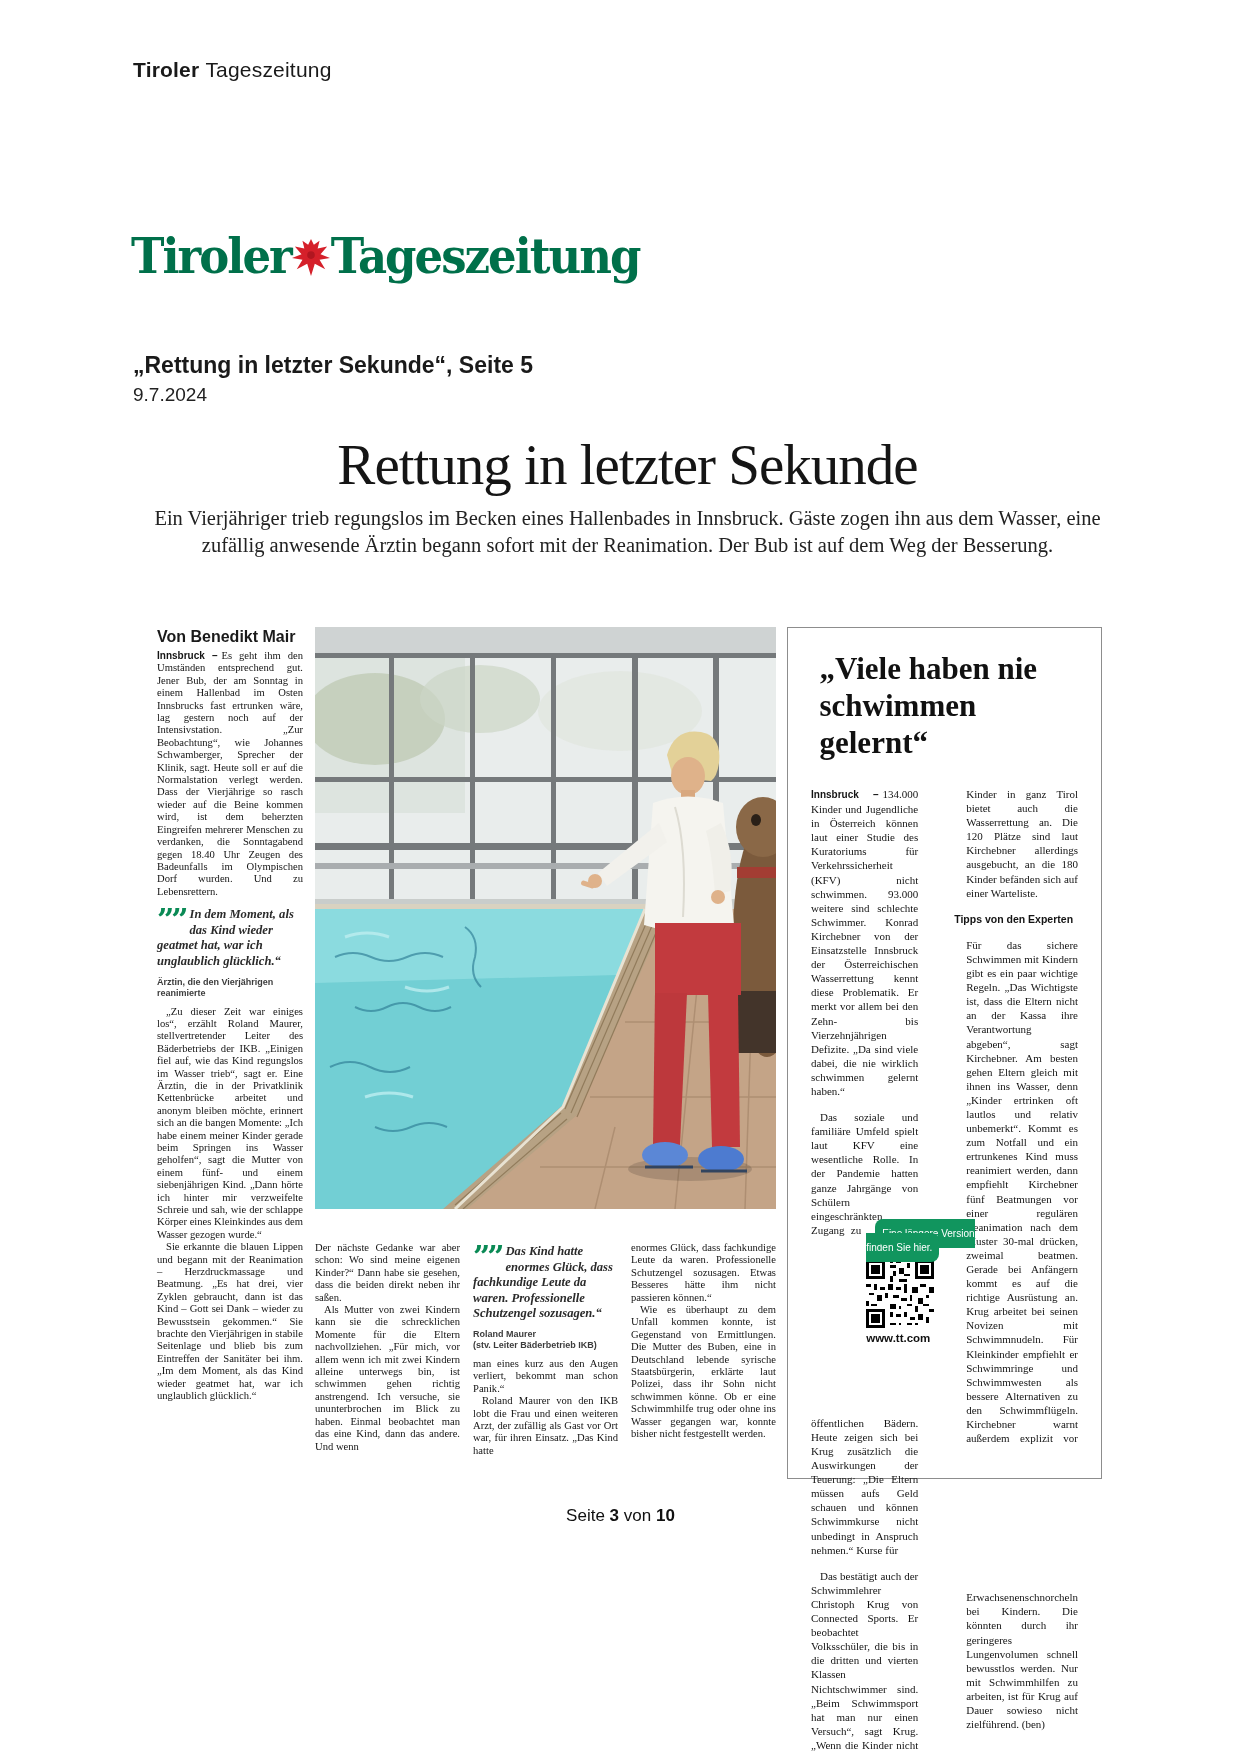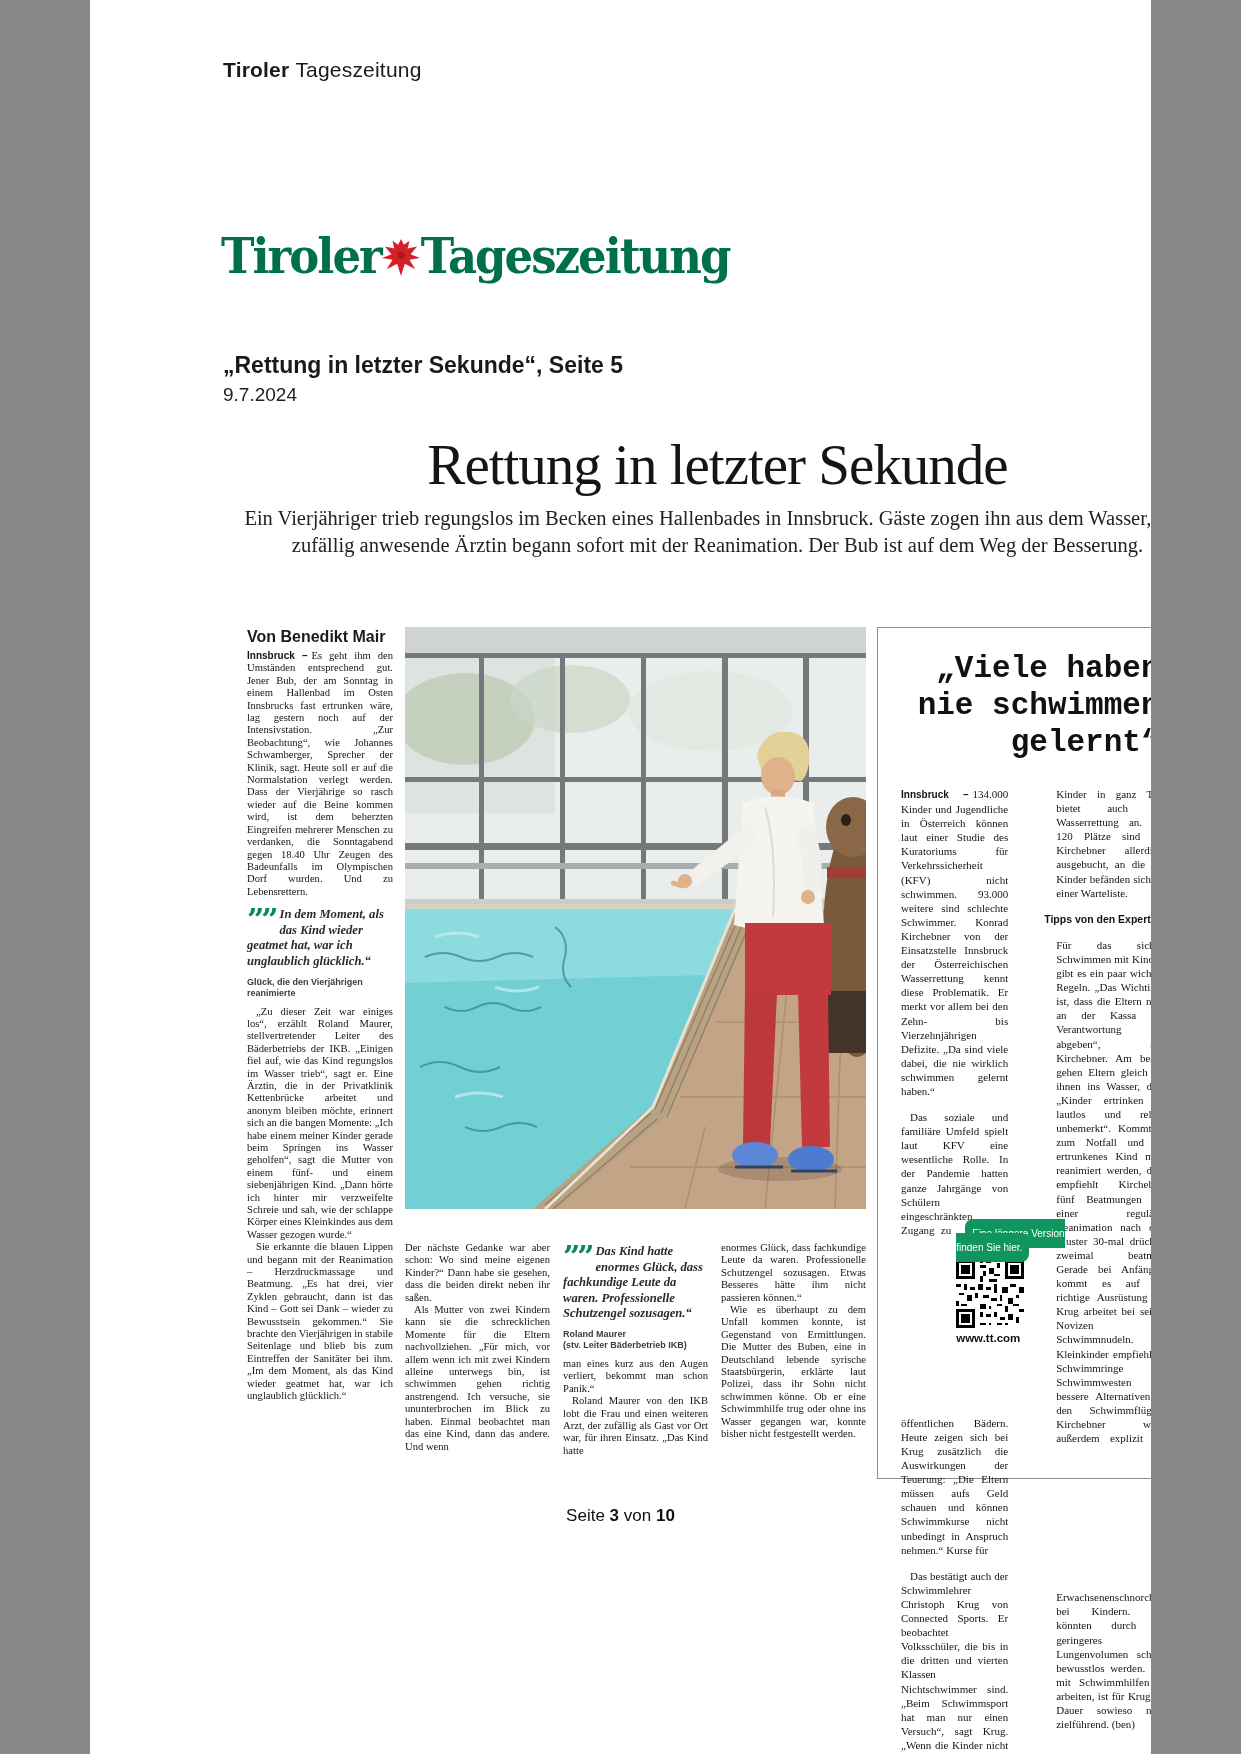--- a/index.html
+++ b/index.html
@@ -1,18 +1,18 @@
 <!DOCTYPE html>
 <html><head>
 <meta charset="utf-8">
 <style>
   * { margin:0; padding:0; box-sizing:border-box; }
   html,body { background:#888; }
   .page {
-    position:relative; width:1061px; height:1754px; margin:0 auto;
+    position:relative; width:1241px; height:1754px; margin:0 auto;
     background:#ffffff; font-family:"Liberation Sans", sans-serif; color:#1a1a1a;
     overflow:hidden;
   }
   
   .masthead { position:absolute; left:133px; top:58px; font-size:21px; letter-spacing:.2px; }
   .masthead .b { font-weight:bold; }
   .masthead .r { margin-left:6px; }
 
   
   .logo-row { position:absolute; left:131px; top:230px; display:flex; align-items:center; }
@@ -55,22 +55,22 @@
   .photo-caption { position:absolute; left:315px; top:1213px; width:461px; display:flex;
     justify-content:space-between; align-items:baseline; font-size:10px; font-weight:bold; color:#222; }
   .photo-credit { font-size:7px; color:#8a8a8a; font-weight:normal; margin-left:6px; white-space:nowrap; }
 
   .bottom-cols { position:absolute; left:315px; top:1242px; width:461px; display:flex; gap:13px; }
   .bottom-cols .bcol { width:145px; }
 
   
   .sidebar { position:absolute; left:787px; top:627px; width:315px; height:852px;
     border:1px solid #8d8d8d; background:#fff; }
-  .sb-title { width:250px; margin:22px auto 0; text-align:right;
-    font-family:Liberation Mono, monospace; font-weight:bold; font-size:31px; line-height:37px; color:#111; }
+  .sb-title { width:250px; margin:22px auto 0; text-align:left;
+    font-family:Liberation Serif, serif; font-weight:bold; font-size:31px; line-height:37px; color:#111; }
   .sb-cols { display:flex; gap:24px; padding:14px 11px 0; }
   .sb-col { flex:1; font-family:"Liberation Serif", serif; font-size:11px; line-height:14.1px;
     text-align:justify; color:#141414; }
   .sb-col p { margin:12px; }
   .sb-col p.indent { text-indent:9px; }
   .sb-subhead { font-family:"Liberation Sans", sans-serif; font-weight:bold; font-size:10.5px;
     margin:8px 0 5px; text-align:left; }
 
   
   .promo-float { float:right; width:114px; margin:3px -62px 2px 5px; height:188px;
@@ -109,21 +109,21 @@
 
   <h1 class="headline">Rettung in letzter Sekunde</h1>
   <p class="lede">Ein Vierjähriger trieb regungslos im Becken eines Hallenbades in Innsbruck. Gäste zogen ihn aus dem Wasser, eine zufällig anwesende Ärztin begann sofort mit der Reanimation. Der Bub ist auf dem Weg der Besserung.</p>
   <div class="byline">Von Benedikt Mair</div>
 
   <div class="col-main1 bodytxt">
     <p><span class="lead-in">Innsbruck –</span><span>Es geht ihm den Umständen entsprechend gut. Jener Bub, der am Sonntag in einem Hallenbad im Osten Innsbrucks fast ertrunken wäre, lag gestern noch auf der Intensivstation. „Zur Beobachtung“, wie Johannes Schwamberger, Sprecher der Klinik, sagt. Heute soll er auf die Normalstation verlegt werden. Dass der Vierjährige so rasch wieder auf die Beine kommen wird, ist dem beherzten Eingreifen mehrerer Menschen zu verdanken, die Sonntagabend gegen 18.40 Uhr Zeugen des Badeunfalls im Olympischen Dorf wurden. Und zu Lebensrettern.</span></p>
     <div class="pq">
       <span class="pq-marks">””</span>
       <div class="pq-text">In dem Moment, als das Kind wieder geatmet hat, war ich unglaublich glücklich.“</div>
-      <div class="pq-attr">Glück, die den Vierjährigen reanimierte</div>
+      <div class="pq-attr">Ärztin, die den Vierjährigen reanimierte</div>
     </div>
     <p class="indent">„Zu dieser Zeit war einiges los“, erzählt Roland Maurer, stellvertretender Leiter des Bäderbetriebs der IKB. „Einigen fiel auf, wie das Kind regungslos im Wasser trieb“, sagt er. Eine Ärztin, die in der Privatklinik Kettenbrücke arbeitet und anonym bleiben möchte, erinnert sich an die bangen Momente: „Ich habe einem meiner Kinder gerade beim Springen ins Wasser geholfen“, sagt die Mutter von einem fünf- und einem siebenjährigen Kind. „Dann hörte ich hinter mir verzweifelte Schreie und sah, wie der schlappe Körper eines Kleinkindes aus dem Wasser gezogen wurde.“</p>
     <p class="indent">Sie erkannte die blauen Lippen und begann mit der Reanimation – Herzdruckmassage und Beatmung. „Es hat drei, vier Zyklen gebraucht, dann ist das Kind – Gott sei Dank – wieder zu Bewusstsein gekommen.“ Sie brachte den Vierjährigen in stabile Seitenlage und blieb bis zum Eintreffen der Sanitäter bei ihm. „Im dem Moment, als das Kind wieder geatmet hat, war ich unglaublich glücklich.“</p>
   </div>
 
   <div class="photo-wrap">
     <svg viewBox="0 0 461 582" width="461" height="582" aria-hidden="true">
       <rect width="461" height="582" fill="#e4e6e5"></rect>
       <rect width="461" height="26" fill="#cfd3d3"></rect>
       <rect y="26" width="461" height="252" fill="#e9edec"></rect>

